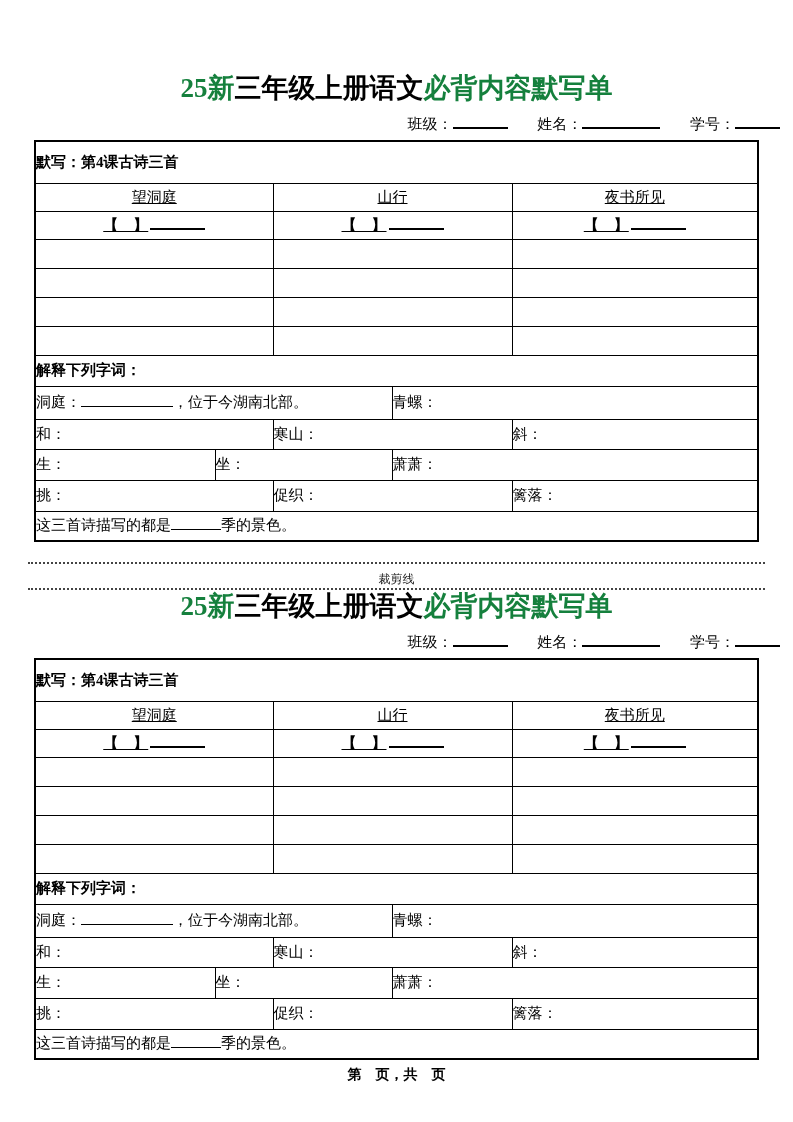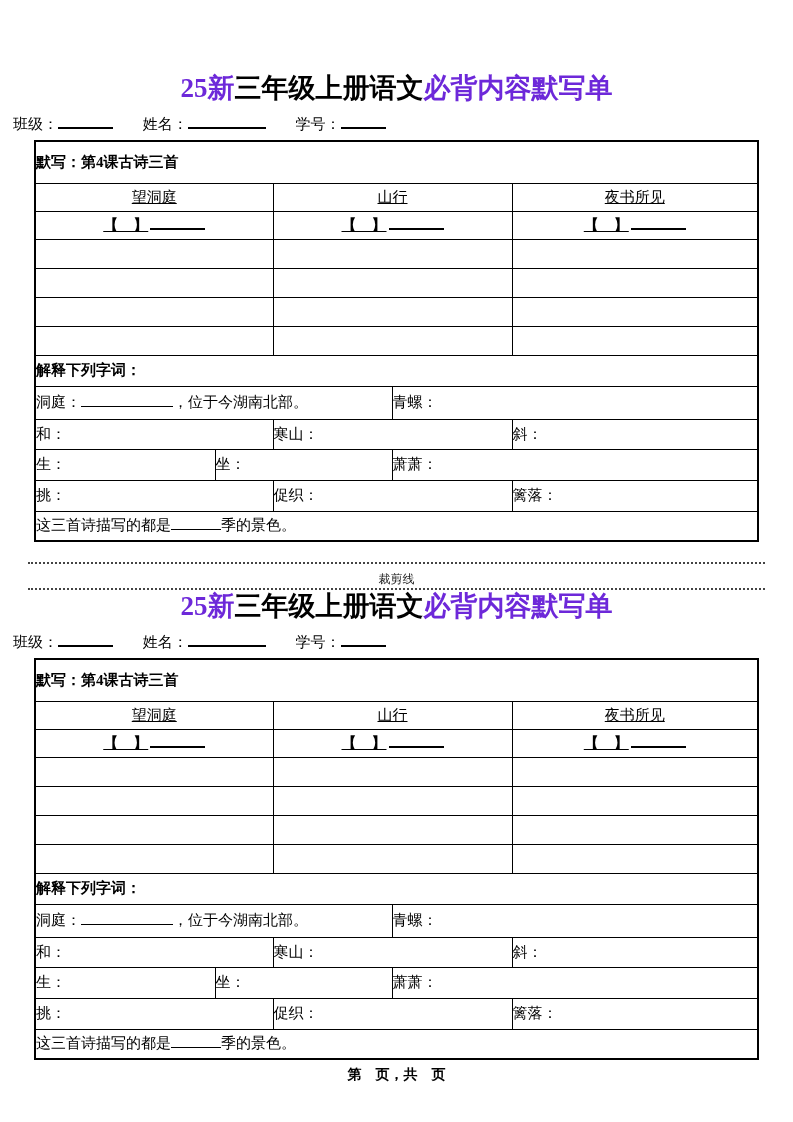--- a/index.html
+++ b/index.html
@@ -2,22 +2,22 @@
 <html><head>
 <meta charset="utf-8">
 <style>
   html,body{margin:0;padding:0;background:#ffffff;}
   .sheet{position:relative;width:793px;height:1122px;background:#ffffff;overflow:hidden;
          font-family:"Liberation Serif","DejaVu Serif",serif;color:#000;}
   .section{position:absolute;left:0;width:793px;}
   .sec1{top:70px;}
   .sec2{top:588px;}
   .title{text-align:center;font-size:27px;font-weight:bold;line-height:36px;letter-spacing:0;}
-  .title .red{color:#6d28d9;}
-  .info{margin-top:8px;height:22px;text-align:left;font-size:15px;}
+  .title .red{color:#15803d;}
+  .info{margin-top:8px;height:22px;text-align:right;font-size:15px;}
   .info-group{margin:0 13px;white-space:nowrap;}
   .blank{display:inline-block;border-bottom:2px solid #000;height:13px;vertical-align:baseline;}
   .b55{width:55px;} .b78{width:78px;} .b45{width:45px;}
   .blank.thin{border-bottom-width:1px;}
   .b92{width:92px;} .b50{width:50px;}
   table.wtable{border-collapse:collapse;table-layout:fixed;width:725px;margin:4px 0 0 34px;
                border:2px solid #000;}
   table.wtable td{border:1px solid #000;font-size:15px;overflow:hidden;padding:0;}
   tr.h42{height:42px;} tr.h28{height:28px;} tr.h29{height:29px;}
   tr.h31{height:31px;} tr.h33{height:33px;} tr.h30{height:30px;}

